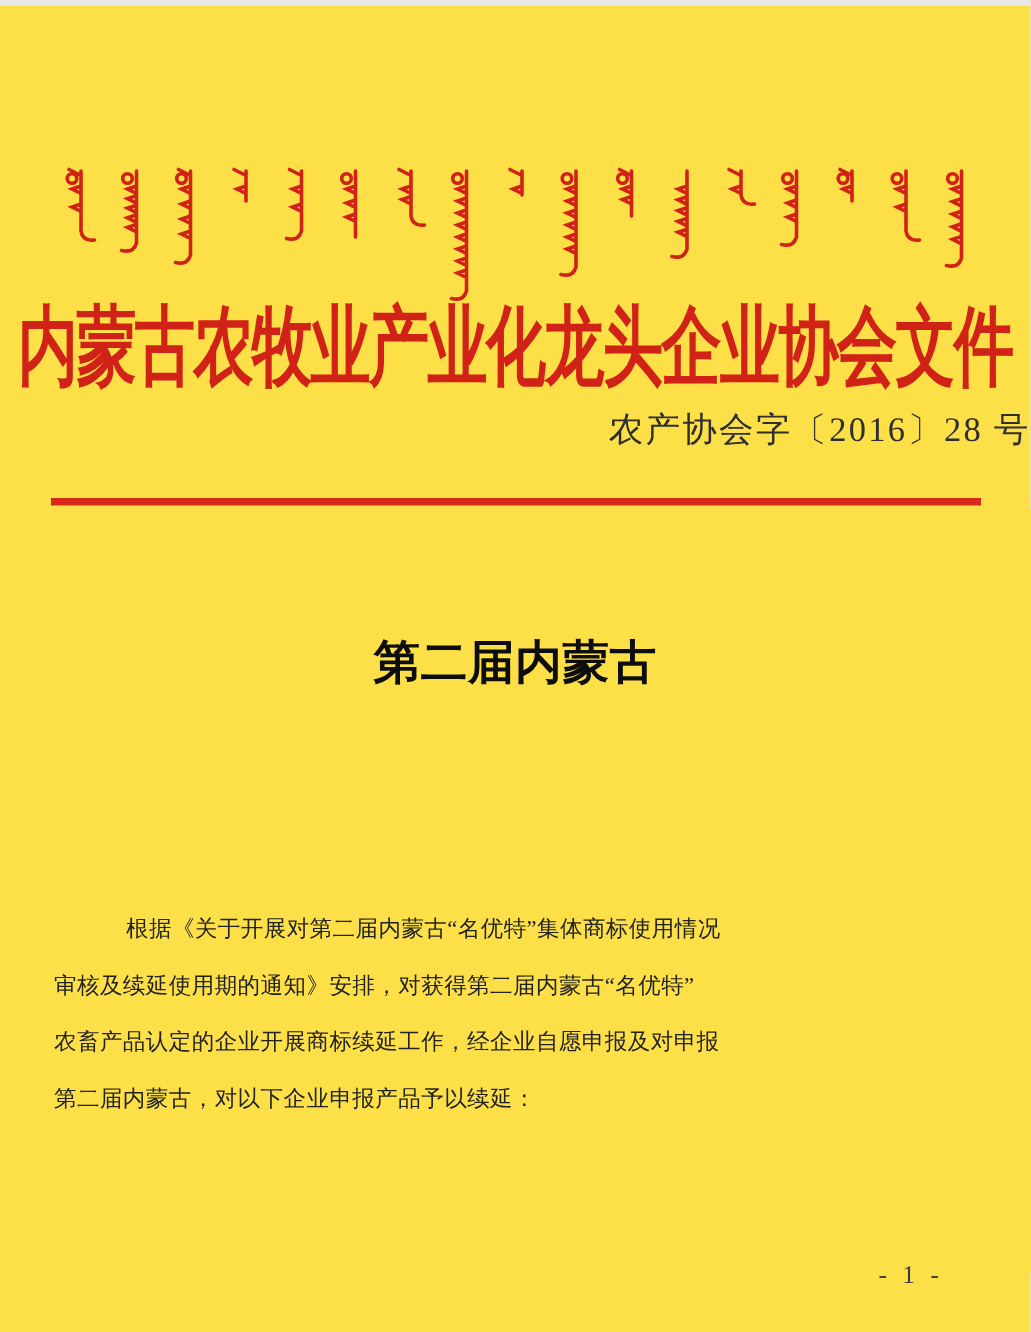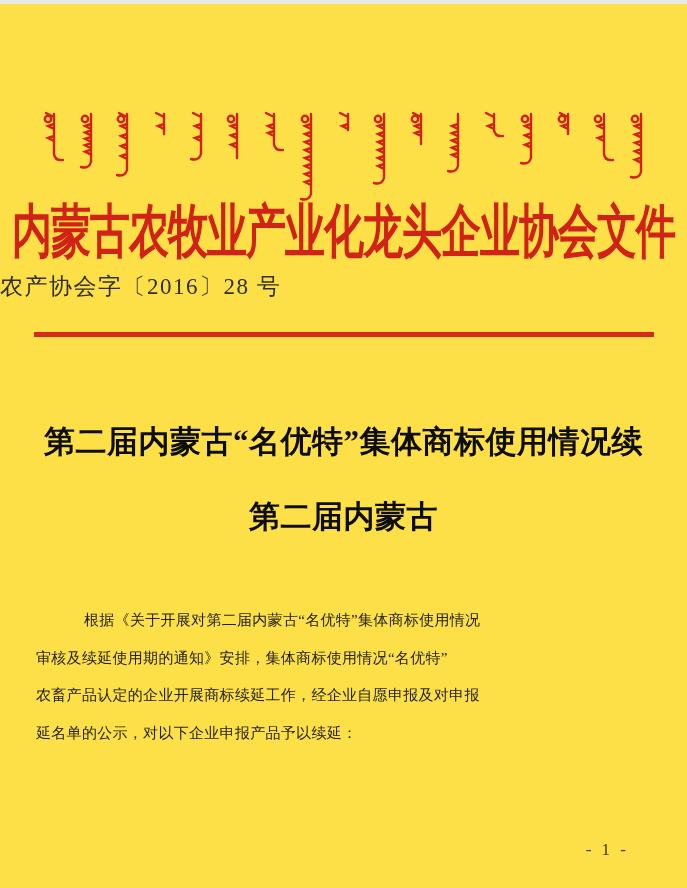--- a/index.html
+++ b/index.html
@@ -24,21 +24,21 @@
     font-size:40px;font-weight:700;
     letter-spacing:-1px;
     line-height:44px;
     transform:scaleY(1.45);
     transform-origin:center top;
     white-space:nowrap;
   }
   
   .doc-number{
     position:absolute;left:0;right:0;top:268px;
-    text-align:left;
+    text-align:right;
     font-size:23px;color:#2e2e2e;
     letter-spacing:1.5px;
     line-height:30px;
     white-space:nowrap;
   }
   
   .red-line{
     position:absolute;left:34px;right:33px;top:328px;height:5px;
   }
   
@@ -171,26 +171,25 @@
         </svg></span>
     </div>
 
   <div class="org-title" style="color: rgb(208, 34, 22);">内蒙古农牧业产业化龙头企业协会文件</div>
 
   <div class="doc-number">农产协会字〔2016〕28 号</div>
 
   <div class="red-line" style="background: rgb(214, 42, 28);"></div>
 
   <div class="doc-title">
-    <div class="t-line">第二届内蒙古“名优特”集体商标使用情况续</div>
     <div class="t-line">第二届内蒙古</div>
   </div>
 
   <div class="body-par">
     <div class="b-line indent">根据《关于开展对第二届内蒙古“名优特”集体商标使用情况</div>
-    <div class="b-line">审核及续延使用期的通知》安排，集体商标使用情况“名优特”</div>
+    <div class="b-line">审核及续延使用期的通知》安排，对获得第二届内蒙古“名优特”</div>
     <div class="b-line">农畜产品认定的企业开展商标续延工作，经企业自愿申报及对申报</div>
-    <div class="b-line">延名单的公示，对以下企业申报产品予以续延：</div>
+    <div class="b-line">第二届内蒙古，对以下企业申报产品予以续延：</div>
   </div>
 
   <div class="page-num">- 1 -</div>
 
 </div>
 
 </body></html>

